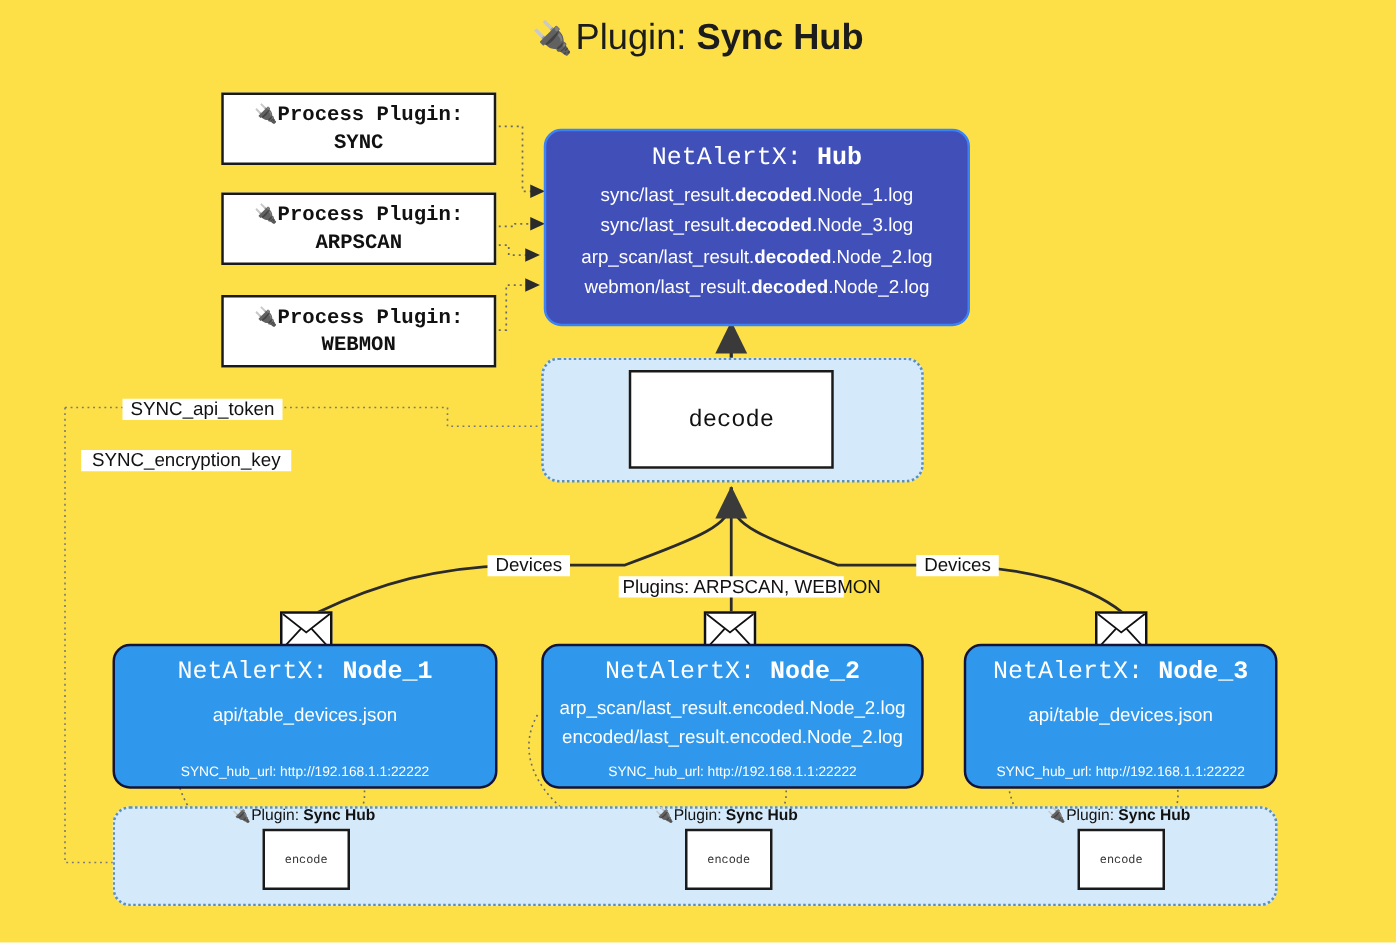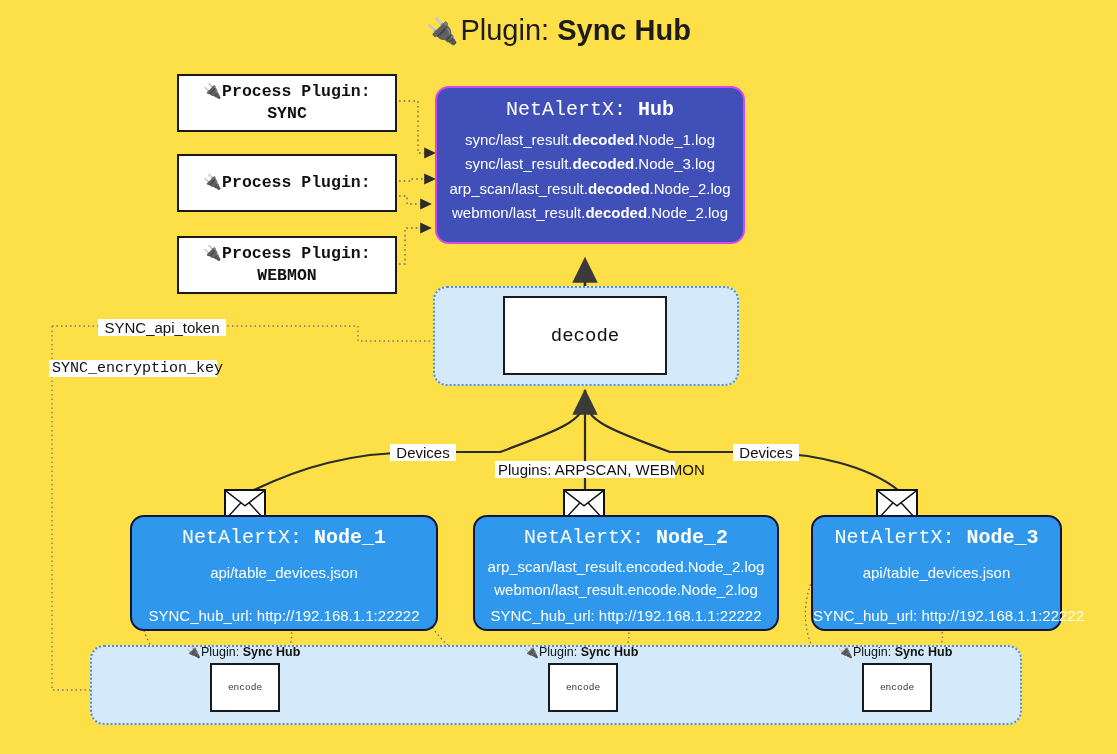--- a/index.html
+++ b/index.html
@@ -51,24 +51,24 @@
     flex-direction: column;
     justify-content: center;
     color: #111;
     font-weight: bold;
   }
   .proc-box .l1 { white-space: nowrap; }
   .proc-box .l1 .plug { font-family: "DejaVu Sans", sans-serif; font-size: 15px; }
 
   
   #hub {
-    left: 435px; top: 86px;
-    width: 310px; height: 158px;
+    left: 435px; top: 103px;
+    width: 341px; height: 158px;
     background: #4050b8;
-    border: 2px solid #d946ef;
+    border: 2px solid #3b82f6;
     border-radius: 14px;
     color: #ffffff;
     padding-top: 10px;
   }
   #hub .hub-title {
     font-family: "Liberation Mono", monospace;
     font-size: 20px;
     text-align: center;
     margin-bottom: 7px;
     white-space: nowrap;
@@ -128,38 +128,37 @@
 
   
   .node-box {
     background: #2f98ec;
     border: 2px solid #14143a;
     border-radius: 14px;
     color: #ffffff;
     height: 116px;
     padding-top: 9px;
     text-align: center;
-    margin-left: 40px;
   }
   .node-box .nb-title {
     font-family: "Liberation Mono", monospace;
     font-size: 20px;
     white-space: nowrap;
     margin-bottom: 6px;
   }
   .node-box .nb-title .bold { font-weight: bold; }
   .node-box .nb-line {
     font-size: 15px;
     line-height: 1.55;
     white-space: nowrap;
   }
   .node-box .nb-url {
     position: absolute;
     left: 0; right: 0; bottom: 5px;
-    font-size: 15px;
+    font-size: 11px;
     white-space: nowrap;
   }
   #node1 { left: 90px; top: 515px; width: 308px; }
   #node2 { left: 433px; top: 515px; width: 306px; }
   #node3 { left: 771px; top: 515px; width: 251px; }
   #node1 .nb-line { margin-top: 12px; }
   #node3 .nb-line { margin-top: 12px; }
   #node2 .nb-line:first-of-type { margin-top: 3px; }
 
   
@@ -178,21 +177,21 @@
     color: #111;
     background: #ffffff;
     padding: 0 3px;
     white-space: nowrap;
     text-align: center;
   }
   #lbl-devices-l { left: 390px; top: 444px; width: 66px; }
   #lbl-devices-r { left: 733px; top: 444px; width: 66px; }
   #lbl-plugins   { left: 495px; top: 461px; width: 180px; }
   #lbl-api-token { left: 98px;  top: 319px; width: 128px; }
-  #lbl-enc-key   { left: 49px;  top: 360px; width: 168px; font-family: Liberation Mono, monospace; }
+  #lbl-enc-key   { left: 65px;  top: 360px; width: 168px; }
 </style>
 </head>
 <body>
 
 <div id="canvas">
 
   <svg id="edges" viewBox="0 0 1117 754">
     <defs>
       <marker id="arrS" markerWidth="9" markerHeight="9" refX="7" refY="4.5" orient="auto">
         <path d="M0,0.6 L8.4,4.5 L0,8.4 z" fill="#2b2b2b"></path>
@@ -247,20 +246,21 @@
     <span class="plug">🔌</span><span>Plugin: </span><span class="bold">Sync Hub</span>
   </div>
 
   <div class="node proc-box" style="left:177px;top:74px;">
     <div class="l1"><span class="plug">🔌</span><span>Process Plugin:</span></div>
     <div>SYNC</div>
   </div>
 
   <div class="node proc-box" style="left:177px;top:154px;">
     <div class="l1"><span class="plug">🔌</span><span>Process Plugin:</span></div>
+    <div>ARPSCAN</div>
   </div>
 
   <div class="node proc-box" style="left:177px;top:236px;">
     <div class="l1"><span class="plug">🔌</span><span>Process Plugin:</span></div>
     <div>WEBMON</div>
   </div>
 
 
   <div class="node" id="hub">
     <div class="hub-title"><span>NetAlertX: </span><span class="bold">Hub</span></div>
@@ -298,21 +298,21 @@
 
   <div class="node node-box" id="node1">
     <div class="nb-title"><span>NetAlertX: </span><span class="bold">Node_1</span></div>
     <div class="nb-line">api/table_devices.json</div>
     <div class="nb-url">SYNC_hub_url: http://192.168.1.1:22222</div>
   </div>
 
   <div class="node node-box" id="node2">
     <div class="nb-title"><span>NetAlertX: </span><span class="bold">Node_2</span></div>
     <div class="nb-line">arp_scan/last_result.encoded.Node_2.log</div>
-    <div class="nb-line">webmon/last_result.encode.Node_2.log</div>
+    <div class="nb-line">encoded/last_result.encoded.Node_2.log</div>
     <div class="nb-url">SYNC_hub_url: http://192.168.1.1:22222</div>
   </div>
 
   <div class="node node-box" id="node3">
     <div class="nb-title"><span>NetAlertX: </span><span class="bold">Node_3</span></div>
     <div class="nb-line">api/table_devices.json</div>
     <div class="nb-url">SYNC_hub_url: http://192.168.1.1:22222</div>
   </div>
 
   <div class="node pool" id="encode-pool"></div>

